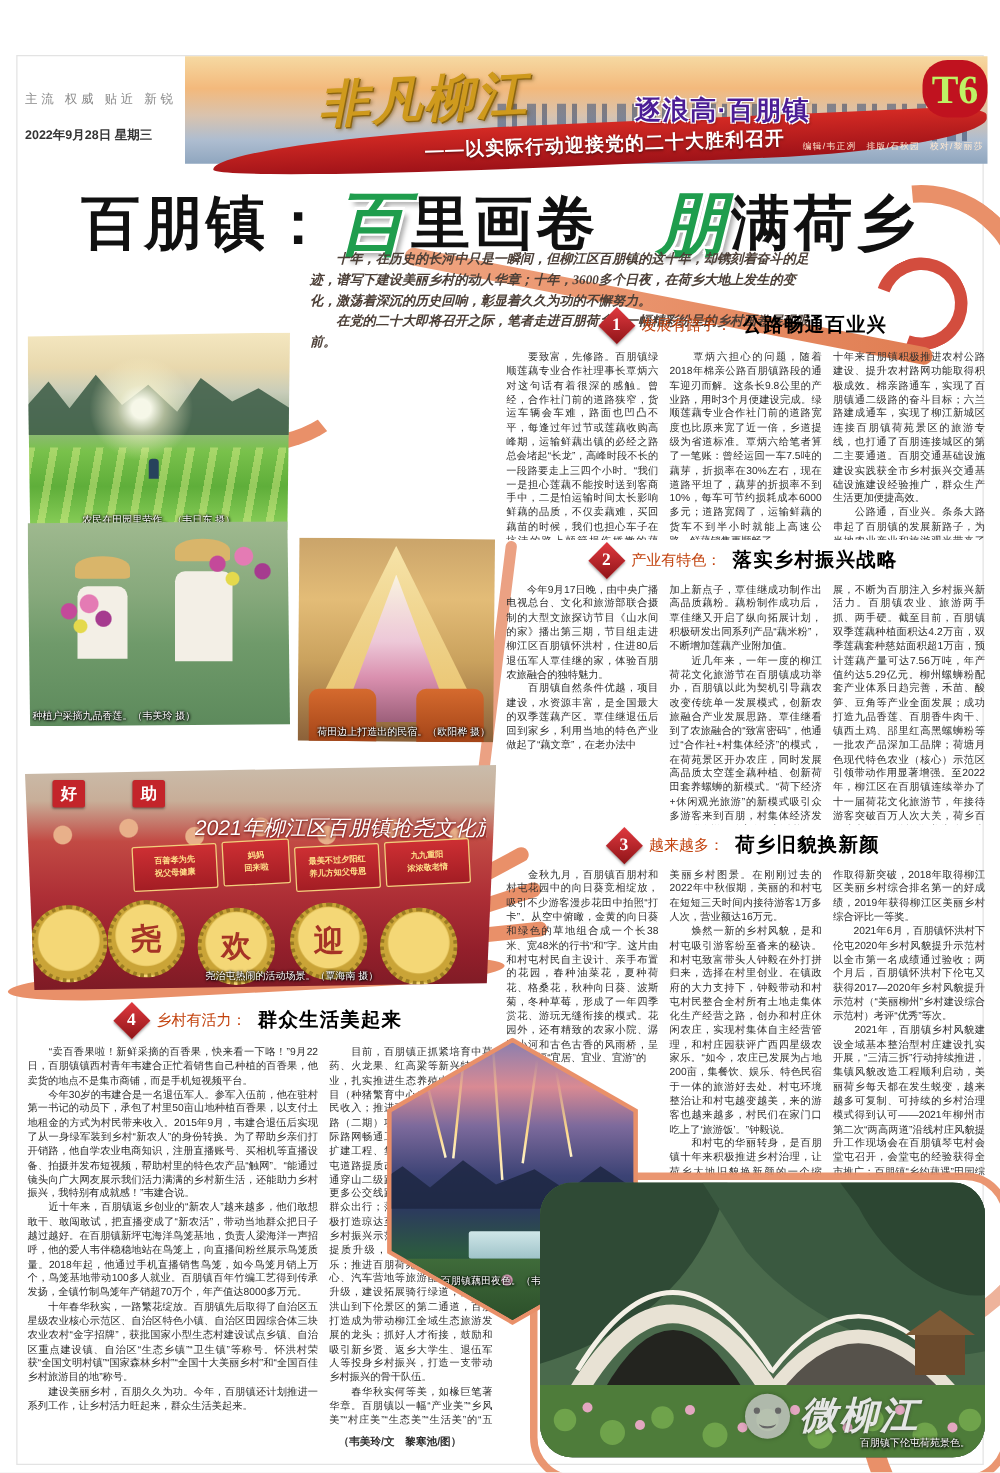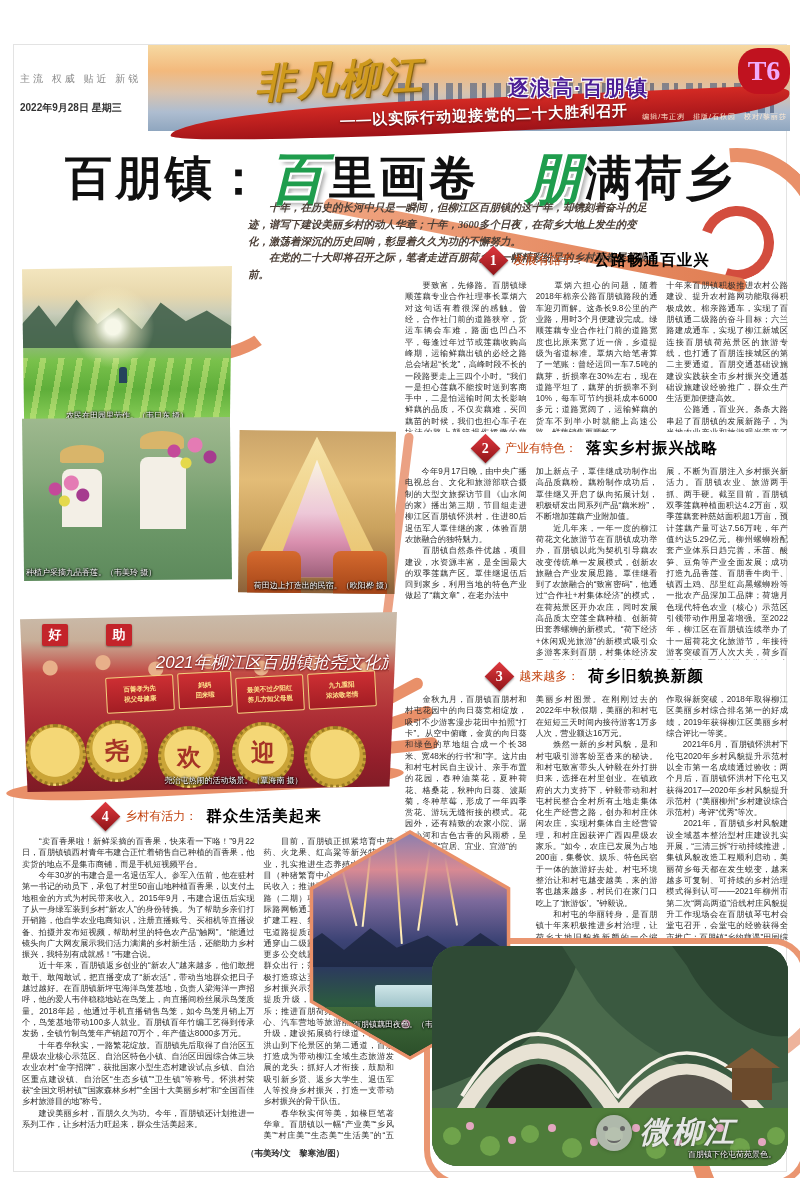--- a/index.html
+++ b/index.html
@@ -20,21 +20,21 @@
   .masthead-title{left:18px;top:46px;font-family:"Liberation Serif",serif;font-style:italic;font-weight:900;
     font-size:30px;color:#c5201d;letter-spacing:2px;z-index:3;}
   .masthead-tagline{left:20px;top:72px;font-size:10px;color:#8a8a8a;letter-spacing:3px;z-index:3;}
   .masthead-date{left:20px;top:101px;font-size:10px;font-weight:bold;color:#333;z-index:3;}
   .calli{left:255px;top:52px;font-family:"Liberation Serif",serif;font-weight:900;font-style:italic;font-size:40px;
     color:#cf9a1d;text-shadow:1px 1px 0 #8a6410,2px 2px 3px rgba(90,60,0,.5);transform:rotate(-3deg);z-index:3;letter-spacing:2px;}
   .series{left:508px;top:74px;font-weight:700;font-size:21px;color:#4c1d95;z-index:3;letter-spacing:1px;
     text-shadow:-1px -1px 0 #fff,1px -1px 0 #fff,-1px 1px 0 #fff,1px 1px 0 #fff,2px 2px 2px rgba(0,0,0,.25);}
   .slogan{left:340px;top:104px;width:420px;font-weight:bold;font-size:15px;color:#fff;z-index:3;
     text-shadow:0 1px 2px rgba(0,0,0,.5);transform:rotate(-2deg);letter-spacing:1px;}
-  .pageno{left:738px;top:48px;width:52px;height:46px;background:#c0121f;color:#f0abfc;font-weight:900;font-size:28px;
+  .pageno{left:738px;top:48px;width:52px;height:46px;background:#c0121f;color:#bef264;font-weight:900;font-size:32px;
     display:flex;align-items:center;justify-content:center;z-index:3;font-family:"Liberation Serif",serif;border-radius:20px;}
   .credits{left:575px;top:112px;width:212px;font-size:7px;color:#ffe9d2;z-index:3;text-align:right;letter-spacing:1px;}
 
   
   .headline{left:0;top:142px;width:800px;text-align:center;z-index:3;font-family:"Liberation Serif",serif;white-space:nowrap;}
   .hl-black{font-size:47px;font-weight:900;color:#101010;letter-spacing:3px;}
   .hl-green{font-size:56px;font-weight:900;font-style:italic;color:#1f9d4d;vertical-align:-4px;
     text-shadow:-2px -2px 0 #fff,2px -2px 0 #fff,-2px 2px 0 #fff,2px 2px 0 #fff,4px 4px 4px rgba(0,0,0,.35);}
   .hl-gap{display:inline-block;width:38px;}
   .intro{left:248px;top:200px;width:404px;z-index:3;color:#4d4038;font-size:10.5px;line-height:1.6;
@@ -145,21 +145,21 @@
   
   .sec-head{position:absolute;display:flex;align-items:center;justify-content:center;gap:9px;z-index:3;}
   .diamond{width:21px;height:21px;background:linear-gradient(135deg,#e0393f,#8f1418);transform:rotate(45deg);
     display:flex;align-items:center;justify-content:center;box-shadow:1px 1px 2px rgba(0,0,0,.35);flex:none;}
   .diamond i{transform:rotate(-45deg);color:#fff;font-weight:900;font-style:normal;font-size:14px;font-family:"Liberation Serif",serif;}
   .sec-label{font-size:12px;font-weight:normal;color:#c2410c;}
   .sec-title{font-size:15.5px;font-weight:900;color:#000;letter-spacing:1px;}
   .cols{position:absolute;display:flex;gap:9px;overflow:hidden;z-index:2;}
   .col{flex:1;font-size:8.2px;line-height:1.38;text-align:justify;color:#2e2e2e;white-space:pre-line;}
   .col-wide{flex:1.78;}
-  .byline{position:absolute;left:246px;top:1148px;width:148px;font-size:8.5px;font-weight:bold;color:#2e2e2e;text-align:left;z-index:4;}
+  .byline{position:absolute;left:246px;top:1148px;width:148px;font-size:8.5px;font-weight:bold;color:#2e2e2e;text-align:center;z-index:4;}
 </style>
 </head>
 <body>
 
 <div class="page">
   <div class="frame"></div>
 
   <div class="abs dec arc1"></div>
   <div class="abs dec arc2"></div>
   <div class="abs dec arc3"></div>

